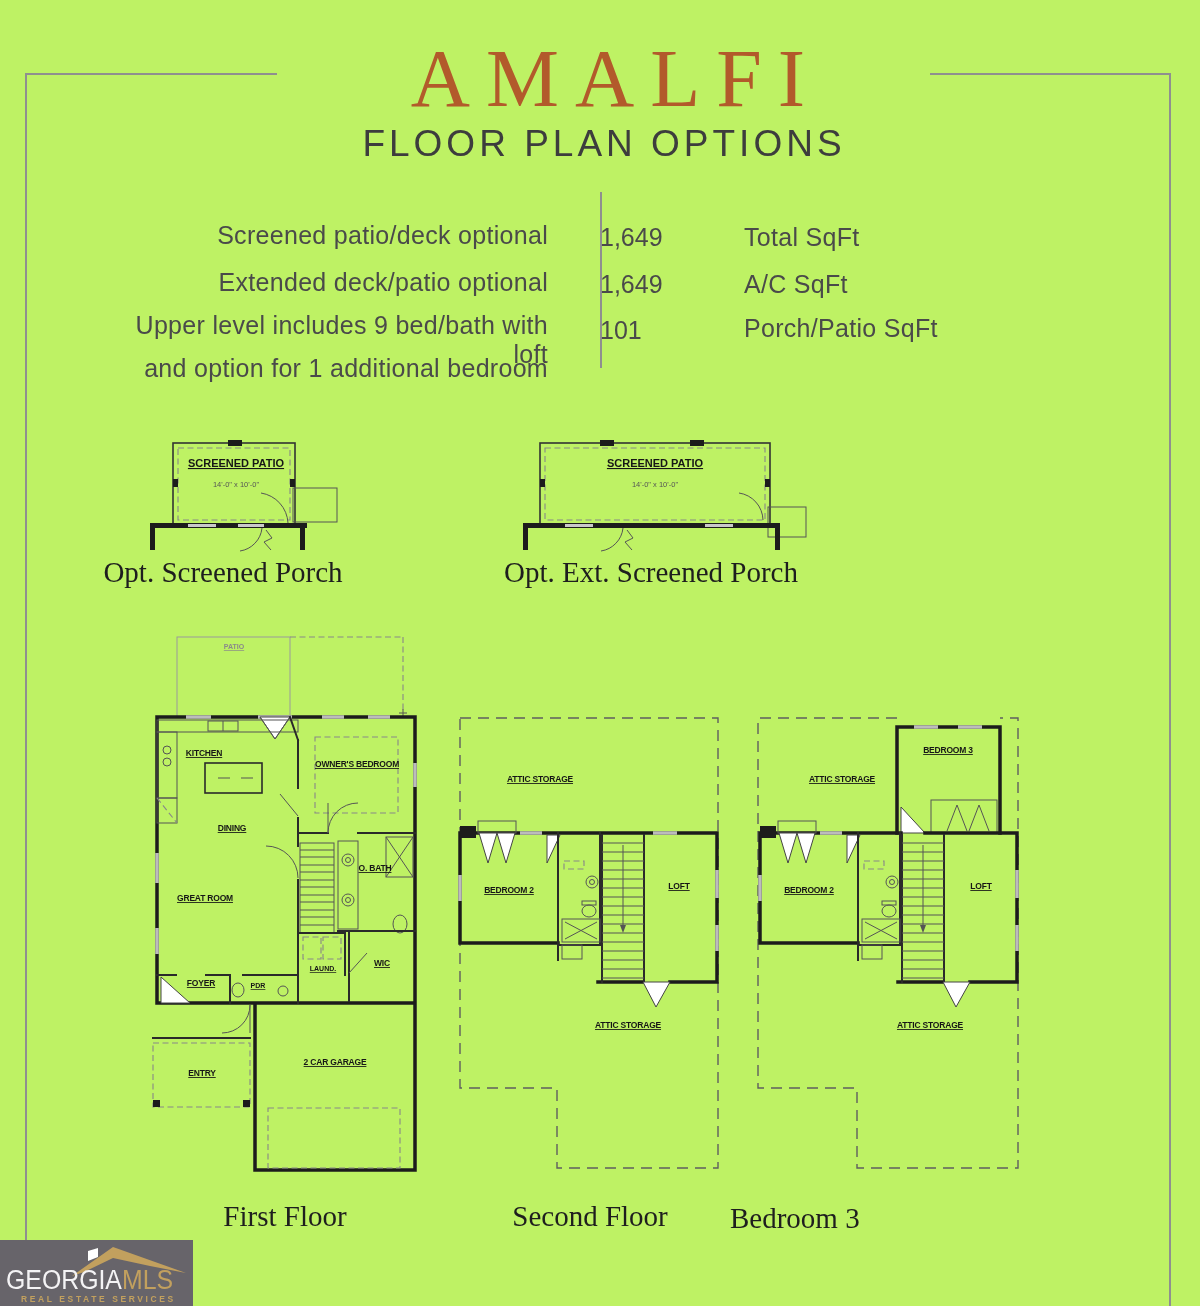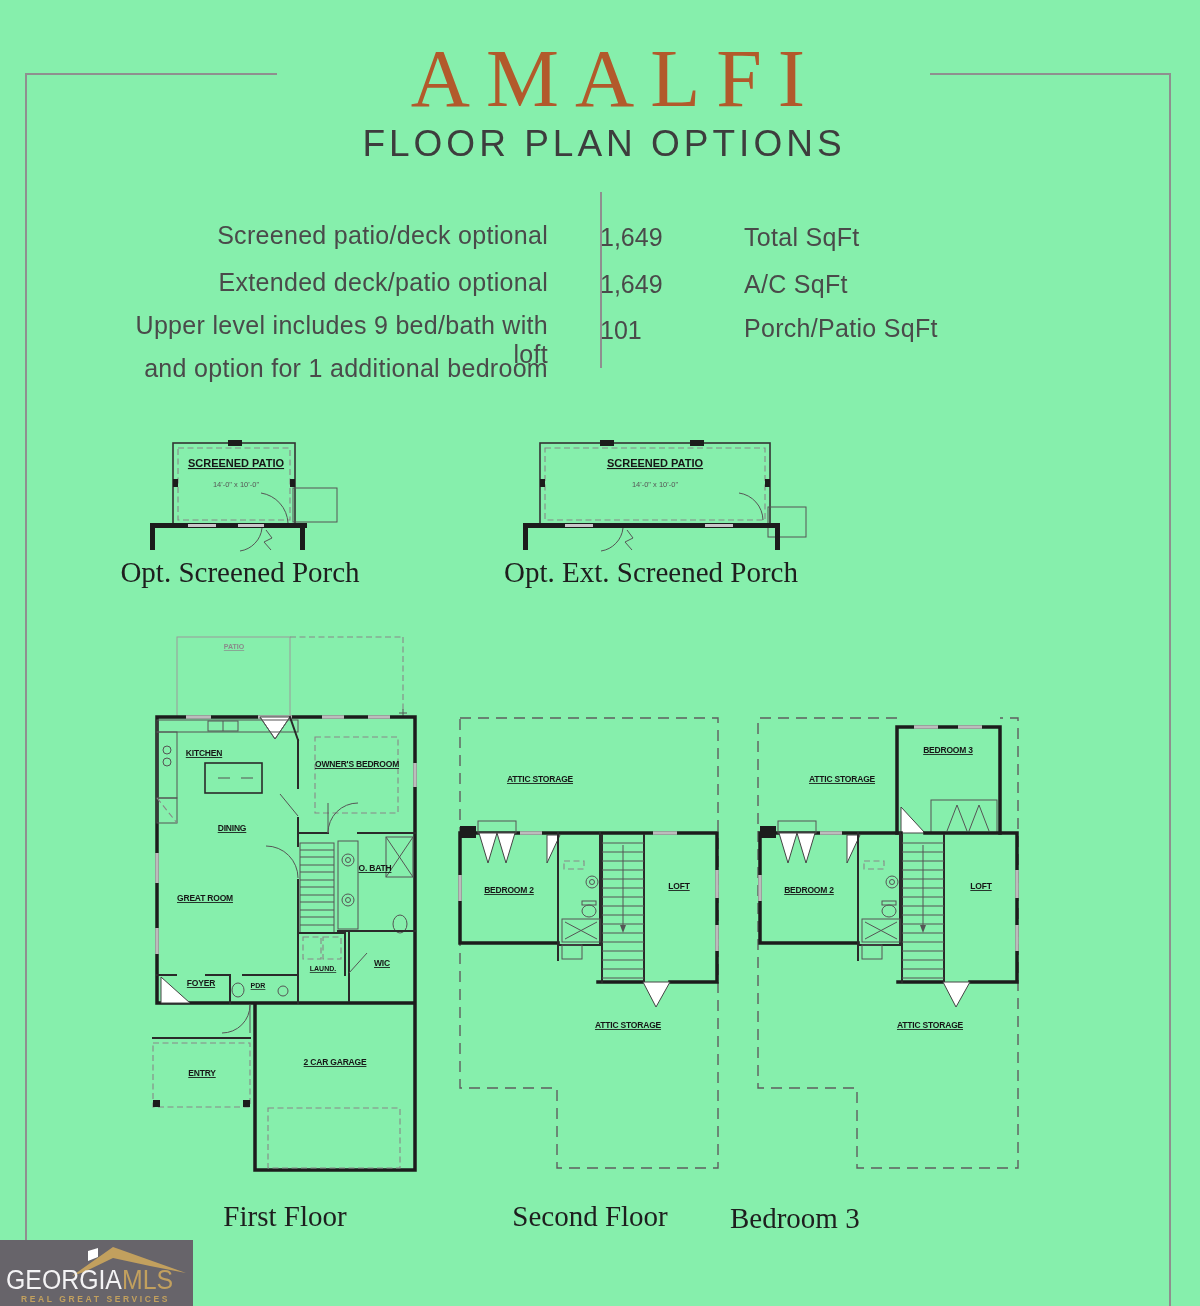--- a/index.html
+++ b/index.html
@@ -1,17 +1,17 @@
 <!DOCTYPE html>
 <html><head>
 <meta charset="utf-8">
 <style>
   html,body{margin:0;padding:0;}
   body{background:#e8e8e8;}
-  #canvas{position:relative;width:1200px;height:1306px;background:#86efac;overflow:hidden;
+  #canvas{position:relative;width:1200px;height:1306px;background:#bef264;overflow:hidden;
           font-family:"Liberation Sans",sans-serif;}
   .abs{position:absolute;}
   
   .title{top:26px;left:0;width:1200px;text-align:center;font-family:"Liberation Serif",serif;
          font-size:82px;line-height:106px;letter-spacing:16px;padding-left:16px;color:#b25a2b;font-weight:400;}
   .subtitle{top:121px;left:0;width:1200px;text-align:center;font-size:37px;line-height:46px;
             letter-spacing:4px;padding-left:4px;color:#3d3d3d;font-weight:300;}
   
   .frameline{background:#8f8f8f;}
   
@@ -82,21 +82,21 @@
     <rect x="48" y="89" width="28" height="3" fill="#c9c9c9"></rect>
     <rect x="98" y="89" width="26" height="3" fill="#c9c9c9"></rect>
     <rect x="10" y="88" width="5" height="27" class="blk"></rect>
     <rect x="160" y="88" width="5" height="27" class="blk"></rect>
     <path class="thin" d="M148,88 A32,32 0 0 0 121,58"></path>
     <path class="thin" d="M122,93 A26,26 0 0 1 100,116"></path>
     <path class="thin" d="M126,95 l6,8 -8,4 7,8"></path>
     <text class="plabel" x="96" y="32">SCREENED PATIO</text>
     <text class="dimtxt" x="96" y="52">14'-0" x 10'-0"</text>
   </svg>
-  <div class="abs caption capcenter" style="left:90px;top:556px;width:300px;">Opt. Screened Porch</div>
+  <div class="abs caption capcenter" style="left:73px;top:556px;width:300px;">Opt. Screened Porch</div>
 
   <svg class="abs" style="left:505px;top:435px;" width="340" height="122" viewBox="0 0 340 122">
     <rect x="35" y="8" width="230" height="82" fill="#fff" class="thin" style="stroke-width:1.6;stroke:#333;"></rect>
     <rect x="40" y="13" width="220" height="72" class="dash"></rect>
     <rect x="95" y="5" width="14" height="6" class="blk"></rect>
     <rect x="185" y="5" width="14" height="6" class="blk"></rect>
     <rect x="35" y="44" width="5" height="8" class="blk"></rect>
     <rect x="260" y="44" width="5" height="8" class="blk"></rect>
     <rect x="263" y="72" width="38" height="30" fill="#fff" class="thin"></rect>
     <rect x="18" y="88" width="257" height="5" class="blk"></rect>
@@ -275,16 +275,16 @@
   </div>
 
   <div class="abs logo">
     <svg class="abs" style="left:0;top:0;" width="193" height="66" viewBox="0 0 193 66">
       <polygon points="72,36 113,7 186,33 150,26 113,18 84,32" fill="#c2a05e"></polygon>
       <polygon points="88,21 88,11 98,8 98,17" fill="#ffffff"></polygon>
     </svg>
     <div class="abs logoname">
       <span class="w">GEORGIA</span><span class="g">MLS</span>
     </div>
-    <div class="abs logotag">REAL GREAT SERVICES</div>
+    <div class="abs logotag">REAL ESTATE SERVICES</div>
   </div>
 
 </div>
 
 </body></html>

